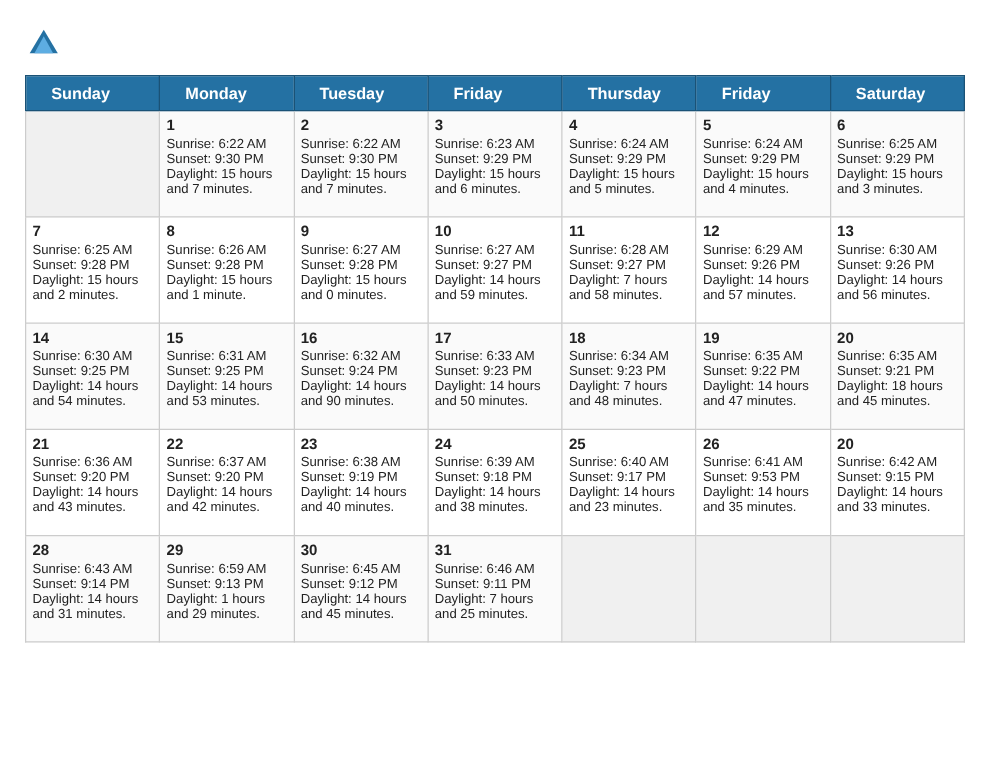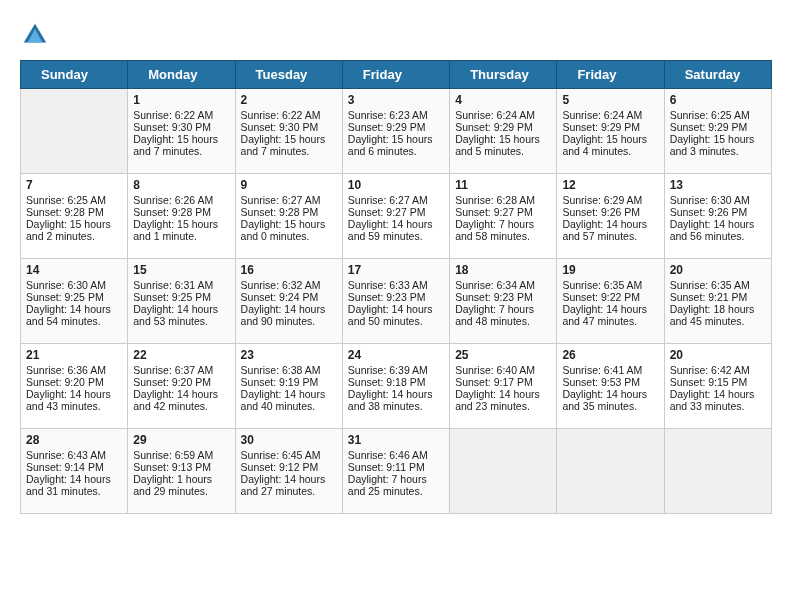--- a/index.html
+++ b/index.html
@@ -301,21 +301,21 @@
         <td>
           <span class="day-number">29</span>
           <div>Sunrise: 6:59 AM</div>
           <div>Sunset: 9:13 PM</div>
           <div>Daylight: 1 hours and 29 minutes.</div>
         </td>
         <td>
           <span class="day-number">30</span>
           <div>Sunrise: 6:45 AM</div>
           <div>Sunset: 9:12 PM</div>
-          <div>Daylight: 14 hours and 27 minutes.</div>
+          <div>Daylight: 14 hours and 45 minutes.</div>
         </td>
         <td>
           <span class="day-number">31</span>
           <div>Sunrise: 6:46 AM</div>
           <div>Sunset: 9:11 PM</div>
           <div>Daylight: 7 hours and 25 minutes.</div>
         </td>
         <td class="empty"></td>
         <td class="empty"></td>
         <td class="empty"></td>

